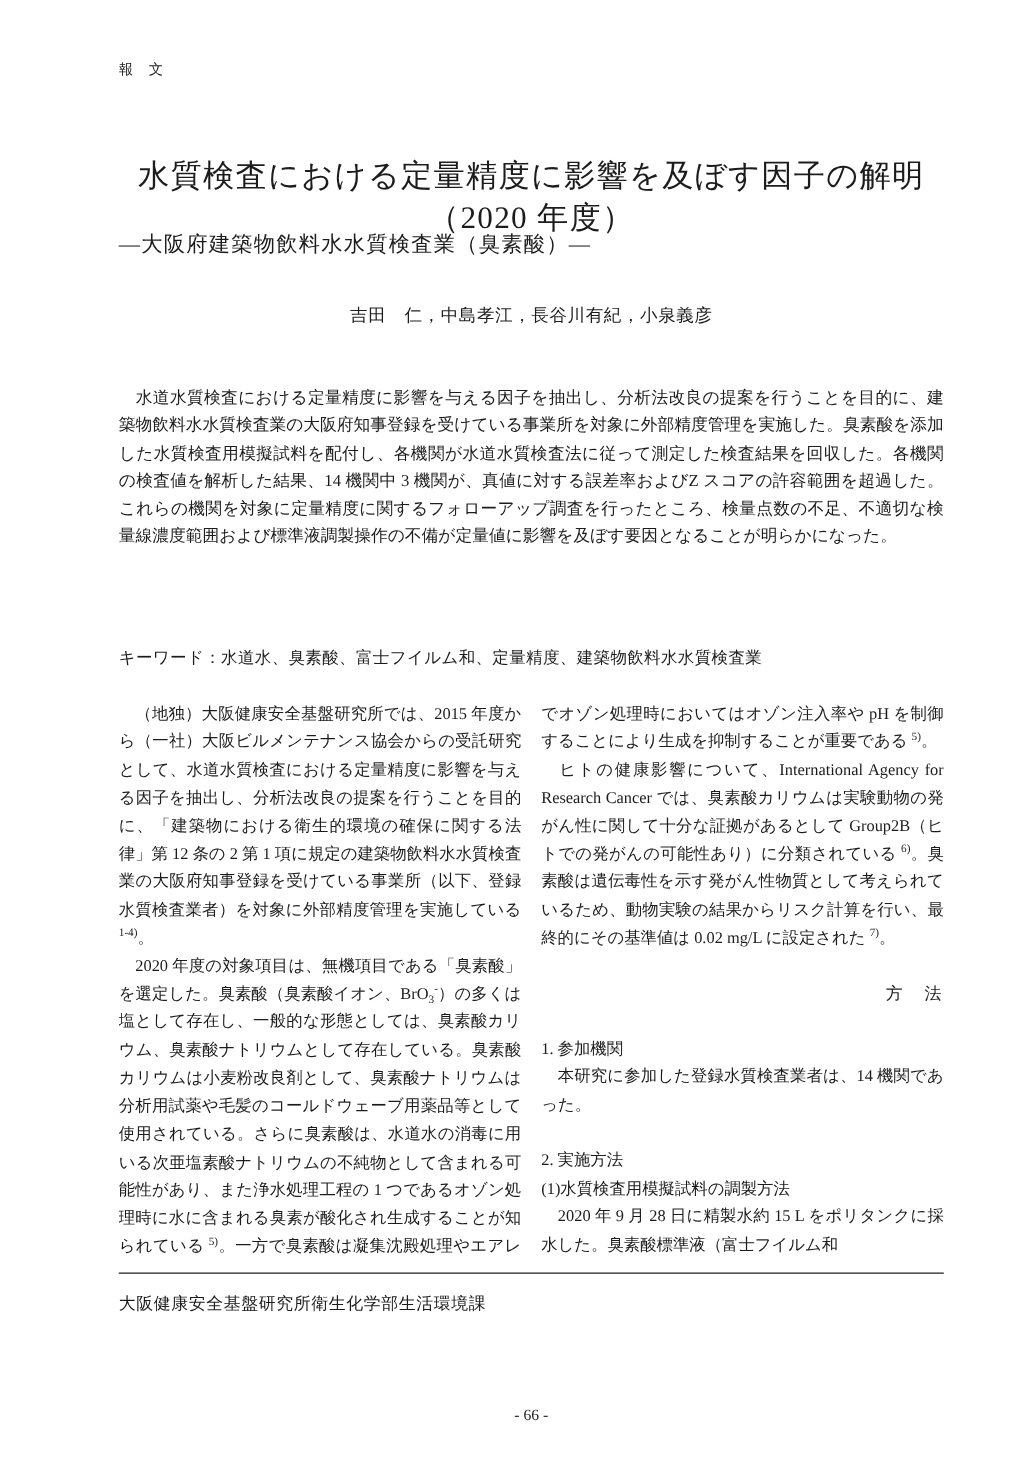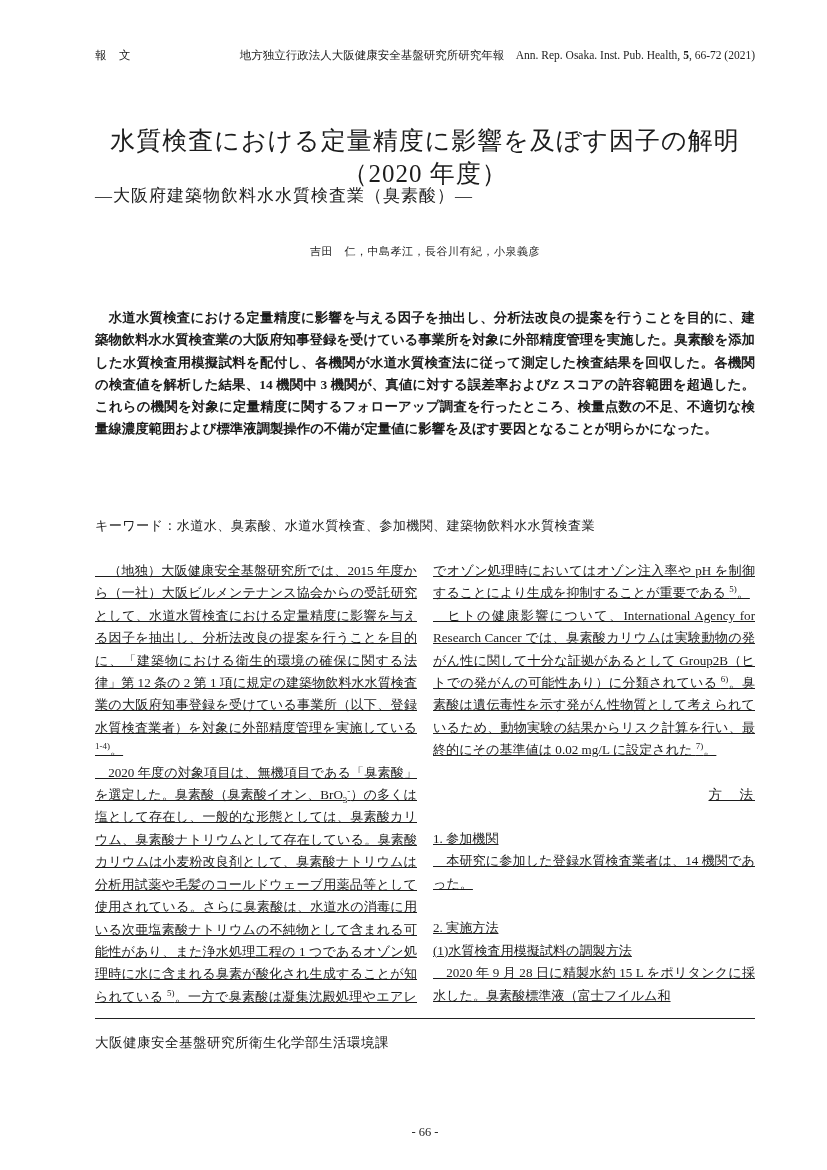--- a/index.html
+++ b/index.html
@@ -56,32 +56,31 @@
     letter-spacing: 1px;
     font-weight: normal;
     margin: 0;
   }
   .authors {
     position: absolute;
     top: 244px;
     left: 0;
     width: 100%;
     text-align: center;
-    font-size: 11px;
+    font-size: 14px;
     letter-spacing: 0.5px;
   }
   .abstract {
     position: absolute;
     top: 307px;
     left: 0;
     width: 100%;
     font-size: 13.4px;
     line-height: 22.3px;
     text-align: justify;
-    font-weight: bold;
   }
   .keywords {
     position: absolute;
     top: 517px;
     left: 0;
     width: 100%;
     font-size: 13.2px;
     letter-spacing: 0.3px;
   }
   .columns {
@@ -93,21 +92,21 @@
     display: flex;
     gap: 16px;
     overflow: hidden;
   }
   .col {
     width: 322px;
     font-size: 13.1px;
     line-height: 22.4px;
     text-align: justify;
   }
-  .col p { margin: 0; text-decoration: underline; }
+  .col p { margin: 0; }
   sup { font-size: 9px; line-height: 0; }
   sub { font-size: 9px; line-height: 0; }
   .section-heading {
     text-align: right;
     font-size: 13.5px;
     letter-spacing: 2px;
     margin: 22px 0 22px 0 !important;
     font-weight: normal;
   }
   .method-gap { height: 22px; }
@@ -139,31 +138,30 @@
   }
 </style>
 </head>
 <body>
 
 <div class="page">
   <div class="content">
 
     <div class="header-row">
       <span class="header-category">報　文</span>
-      <span class="header-journal"><span>地方独立行政法人大阪健康安全基盤研究所研究年報</span><span>　Ann. Rep. Osaka. Inst. Pub. Health, </span><span class="vol-bold">5</span><span>, 66-72 (2021)</span></span>
     </div>
 
     <h1 class="doc-title">水質検査における定量精度に影響を及ぼす因子の解明（2020 年度）</h1>
     <h2 class="doc-subtitle">―大阪府建築物飲料水水質検査業（臭素酸）―</h2>
 
     <div class="authors">吉田　仁，中島孝江，長谷川有紀，小泉義彦</div>
 
     <div class="abstract">　水道水質検査における定量精度に影響を与える因子を抽出し、分析法改良の提案を行うことを目的に、建築物飲料水水質検査業の大阪府知事登録を受けている事業所を対象に外部精度管理を実施した。臭素酸を添加した水質検査用模擬試料を配付し、各機関が水道水質検査法に従って測定した検査結果を回収した。各機関の検査値を解析した結果、14 機関中 3 機関が、真値に対する誤差率およびZ スコアの許容範囲を超過した。これらの機関を対象に定量精度に関するフォローアップ調査を行ったところ、検量点数の不足、不適切な検量線濃度範囲および標準液調製操作の不備が定量値に影響を及ぼす要因となることが明らかになった。</div>
 
-    <div class="keywords">キーワード：水道水、臭素酸、水道水質検査、参加機関、建築物飲料水水質検査業</div>
+    <div class="keywords">キーワード：水道水、臭素酸、富士フイルム和、定量精度、建築物飲料水水質検査業</div>
 
     <div class="columns">
       <div class="col">
         <p><span>　（地独）大阪健康安全基盤研究所では、2015 年度から（一社）大阪ビルメンテナンス協会からの受託研究として、水道水質検査における定量精度に影響を与える因子を抽出し、分析法改良の提案を行うことを目的に、「建築物における衛生的環境の確保に関する法律」第 12 条の 2 第 1 項に規定の建築物飲料水水質検査業の大阪府知事登録を受けている事業所（以下、登録水質検査業者）を対象に外部精度管理を実施している </span><sup>1-4)</sup><span>。</span></p>
         <p><span>　2020 年度の対象項目は、無機項目である「臭素酸」を選定した。臭素酸（臭素酸イオン、BrO</span><sub>3</sub><sup>-</sup><span>）の多くは塩として存在し、一般的な形態としては、臭素酸カリウム、臭素酸ナトリウムとして存在している。臭素酸カリウムは小麦粉改良剤として、臭素酸ナトリウムは分析用試薬や毛髪のコールドウェーブ用薬品等として使用されている。さらに臭素酸は、水道水の消毒に用いる次亜塩素酸ナトリウムの不純物として含まれる可能性があり、また浄水処理工程の 1 つであるオゾン処理時に水に含まれる臭素が酸化され生成することが知られている </span><sup>5)</sup><span>。一方で臭素酸は凝集沈殿処理やエアレーションでは除去することが困難であるの</span></p>
       </div>
       <div class="col">
         <p><span>でオゾン処理時においてはオゾン注入率や pH を制御することにより生成を抑制することが重要である </span><sup>5)</sup><span>。</span></p>
         <p><span>　ヒトの健康影響について、International Agency for Research Cancer では、臭素酸カリウムは実験動物の発がん性に関して十分な証拠があるとして Group2B（ヒトでの発がんの可能性あり）に分類されている </span><sup>6)</sup><span>。臭素酸は遺伝毒性を示す発がん性物質として考えられているため、動物実験の結果からリスク計算を行い、最終的にその基準値は 0.02 mg/L に設定された </span><sup>7)</sup><span>。</span></p>
         <p class="section-heading">方　法</p>

